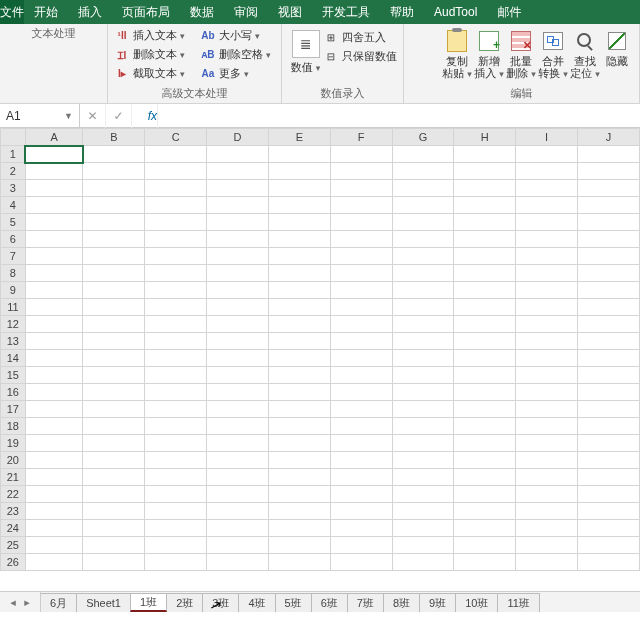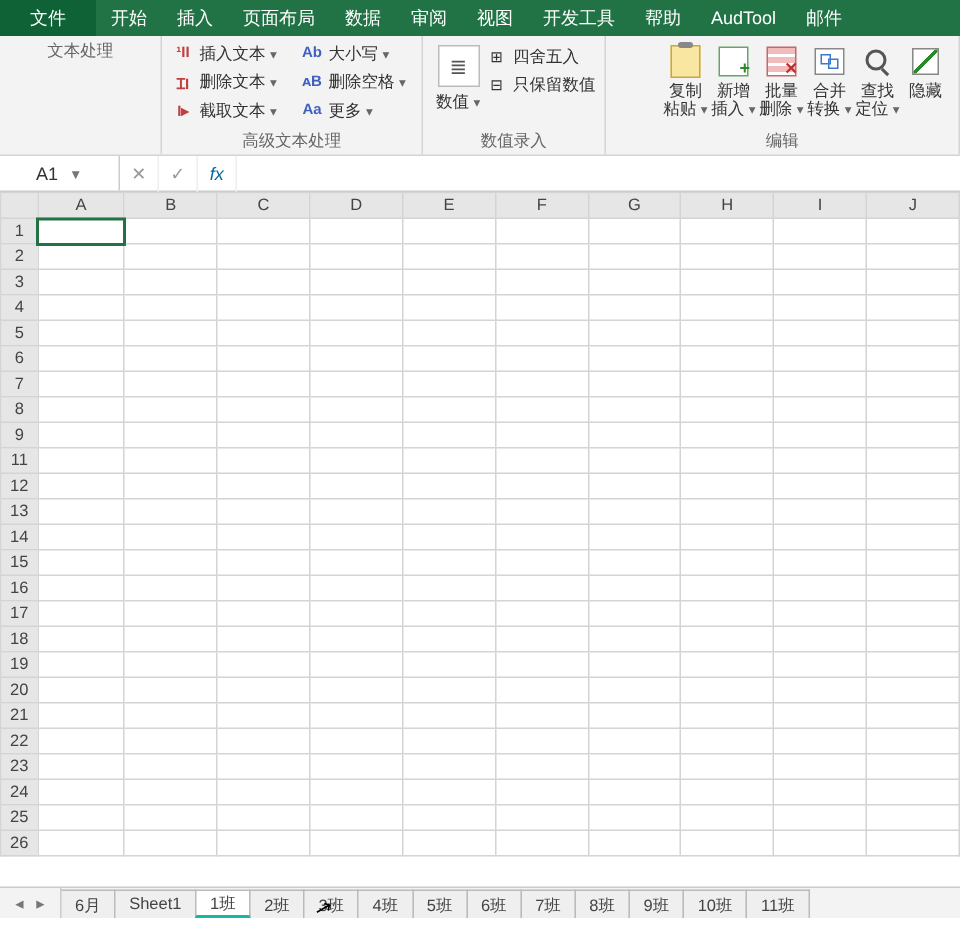--- a/index.html
+++ b/index.html
@@ -2,21 +2,21 @@
 <html><head>
 <meta charset="utf-8">
 <style>
   * { margin: 0; padding: 0; box-sizing: border-box; font-family: "Microsoft YaHei", "SimSun", sans-serif; }
   body { width: 640px; height: 631px; background: #fff; overflow: hidden; font-size: 12px; color: #333; }
 
   
   .tabs { display: flex; background: #217346; height: 24px; align-items: stretch; }
   .tab  { padding: 0 10px; color: #fff; display: flex; align-items: center; cursor: pointer; font-size: 12px; }
   .tab.active { background: #f3f3f3; color: #217346; }
-  .tab-app { background: #0e6235; padding: 0 20px; text-align: center; }
+  .tab-app { background: #0e6235; padding: 0 0; text-align: center; }
 
   
   .ribbon { display: flex; background: #f3f3f3; height: 80px; border-bottom: 1px solid #d4d4d4; }
   .group  { border-right: 1px solid #d4d4d4; padding: 2px 6px 0 6px; display: flex; flex-direction: column; justify-content: space-between; }
   .group-label { text-align: center; font-size: 11px; color: #666; padding-bottom: 2px; }
 
   
   .txtproc { width: 108px; }
   .txtproc .row { display: flex; align-items: center; height: 18px; margin-bottom: 2px; }
   .chk { width: 12px; height: 12px; border: 1px solid #888; margin-right: 3px; background: #fff; display: inline-flex; align-items: center; justify-content: center; font-size: 9px; color: #444; }
@@ -61,25 +61,25 @@
   .i-merge { width: 20px; height: 18px; border:1px solid #888; background:#fff; position:relative;}
   .i-merge::before{content:"";position:absolute;left:3px;top:3px;width:5px;height:5px;border:1px solid #3a7ad0;}
   .i-merge::after{content:"";position:absolute;right:3px;bottom:3px;width:5px;height:5px;border:1px solid #3a7ad0;}
   .i-find { width: 20px; height: 20px; position: relative; }
   .i-find::before{content:"";position:absolute;left:2px;top:2px;width:10px;height:10px;border:2px solid #555;border-radius:50%;}
   .i-find::after{content:"";position:absolute;right:2px;bottom:2px;width:6px;height:2px;background:#555;transform:rotate(45deg);}
   .i-hide { width:18px;height:18px;border:1px solid #888;background:linear-gradient(135deg,#fff 45%,#2a8a2a 45%,#2a8a2a 55%,#fff 55%);}
 
   
   .fxbar { height: 24px; border-bottom: 1px solid #ccc; display: flex; align-items: stretch; background: #fff; }
-  .namebox { width: 80px; border-right: 1px solid #ccc; display: flex; align-items: center; padding: 0 24px; justify-content: space-between; }
+  .namebox { width: 80px; border-right: 1px solid #ccc; display: flex; align-items: center; padding: 0 6px; justify-content: space-between; }
   .namebox .ddk { font-size: 9px; color: #777; }
   .fxctl { display: flex; align-items: center; }
   .fxctl div { width: 26px; text-align: center; color: #999; border-right: 1px solid #eee; line-height: 24px; font-size: 12px; }
-  .fxctl .fx { font-style: italic; color: #0369a1; }
+  .fxctl .fx { font-style: italic; color: #0369a1; text-align: right; }
   .fxinput { flex: 1; padding: 0 6px; display:flex; align-items:center;}
 
   
   .gridwrap { position: relative; height: 484px; overflow: hidden; }
   table.grid { border-collapse: collapse; table-layout: fixed; width: 640px; }
   table.grid th, table.grid td { border: 1px solid #d4d4d4; height: 17px; font-size: 11px; font-weight: normal; }
   table.grid th { background: #e6e6e6; color: #444; text-align: center; }
   .corner { width: 24px; background: #e6e6e6; }
   .colh { width: 60px; }
   .colh.first { width: 56px; }
@@ -87,21 +87,21 @@
   td.cell { background: #fff; }
   td.sel  { outline: 2px solid #217346; outline-offset: -1px; }
   th.asel { background: #d3d3d3; }
 
   
   .sheetbar { position: absolute; left:0; right:0; bottom:0; height: 21px; background: #f3f3f3; border-top: 1px solid #ccc; display: flex; align-items: stretch; }
   .navbtns { display: flex; align-items: center; padding: 0 6px; border-right:1px solid #ccc;}
   .navbtns span { width: 14px; text-align: center; color: #777; font-size: 11px; }
   .stabs { display: flex; align-items: flex-end; overflow: hidden; }
   .stab { padding: 2px 9px; border: 1px solid #bbb; border-bottom: none; background: #fff; margin-left: -1px; font-size: 11px; color: #444; height: 19px; display:flex; align-items:center; cursor:pointer; position:relative;}
-  .stab.active { background: #fff; border-bottom: 2px solid #14b8a6; z-index: 2; }
+  .stab.active { background: #fff; border-bottom: 2px solid #7f1d1d; z-index: 2; }
   .stab.normal { background: #efefef; }
   .cursor-img { position:absolute; left:210px; bottom:-1px; font-size:14px; color:#000; pointer-events:none; transform: scaleX(-1) rotate(-15deg); }
 </style>
 </head>
 <body>
 
 <div class="tabs">
   <div class="tab tab-app">文件</div>
   <div class="tab">开始</div>
   <div class="tab">插入</div>

